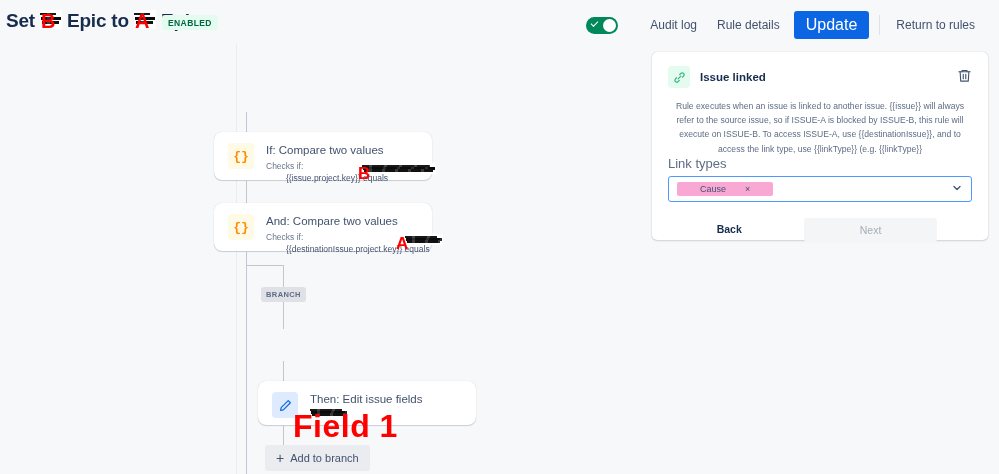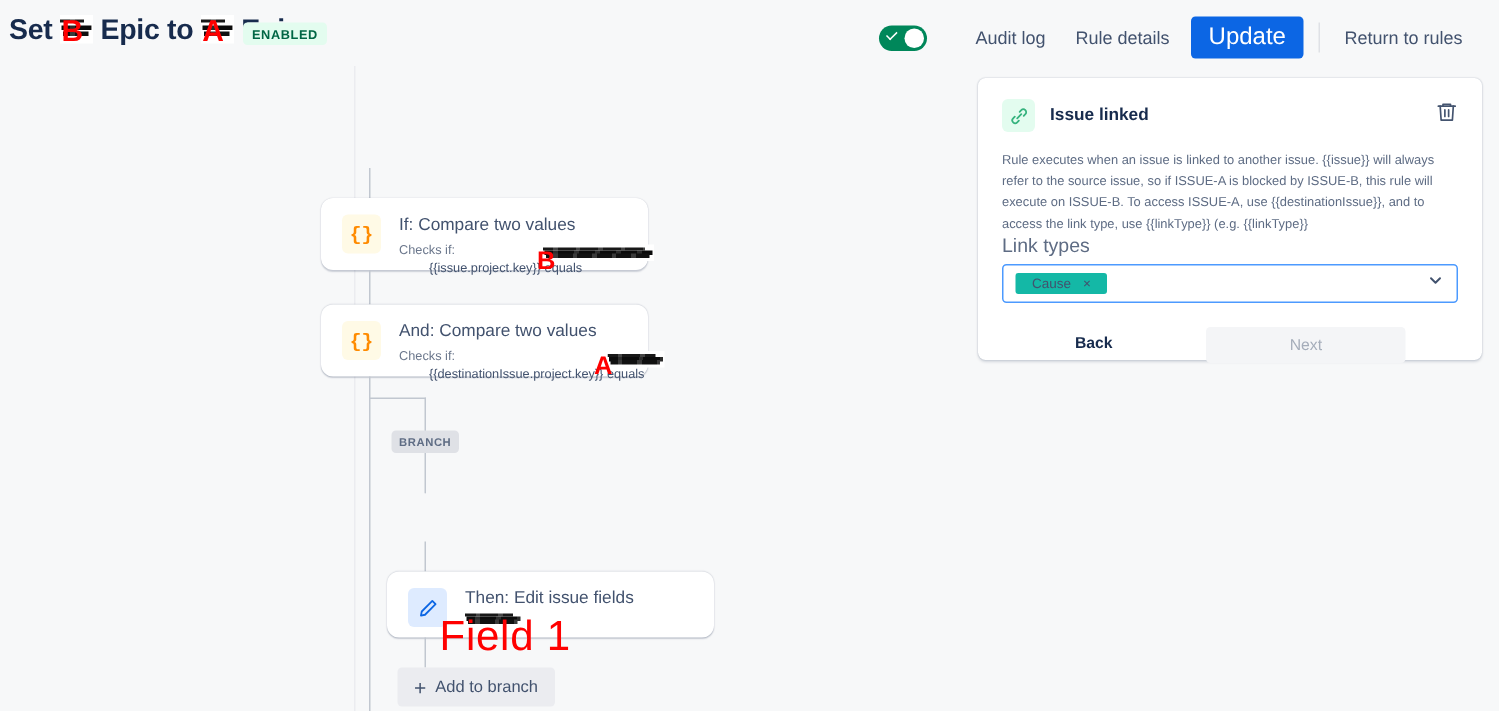--- a/index.html
+++ b/index.html
@@ -127,50 +127,50 @@
   }
 
   .add-branch {
     position: absolute; background: #ebecf0; color: #42526e;
     font-size: 11px; border-radius: 3px; padding: 6px 11px;
     display: flex; align-items: center; gap: 6px; cursor: pointer;
   }
   .plus-ico { font-size: 14px; line-height: 1; color: #44546f; font-weight: 400; }
 
   .field1-annot {
-    position: absolute; color: #ff0000; font-size: 28px; font-weight: 400;
+    position: absolute; color: #ff0000; font-size: 32px; font-weight: 700;
     letter-spacing: .5px; line-height: 1;
   }
 
   
   .panel {
     position: absolute; left: 652px; top: 52px; width: 336px; height: 188px;
     background: #fff; border-radius: 5px;
     box-shadow: 0 1px 2px rgba(9,30,66,.15), 0 0 1px rgba(9,30,66,.25);
     padding: 14px 16px;
   }
   .panel-head { display: flex; align-items: center; }
   .panel-head-ico {
     width: 22px; height: 22px; border-radius: 4px; background: #e3fcef;
     display: flex; align-items: center; justify-content: center; margin-right: 10px;
   }
   .panel-title { font-size: 11.5px; color: #172b4d; font-weight: 600; }
   .trash { margin-left: auto; cursor: pointer; }
   .panel-desc {
-    font-size: 8.6px; color: #5e6c84; line-height: 1.65; margin-top: 11px;
+    font-size: 8.6px; color: #5e6c84; line-height: 1.65; margin-top: 11px; text-align: center;
   }
   .field-label { font-size: 13px; color: #5e6c84; }
   .select-box {
     margin-top: 5px; height: 26px; border: 1.6px solid #4c9aff;
     border-radius: 3px; background: #fff; display: flex; align-items: center;
     padding: 0 8px; cursor: pointer;
   }
   .chip {
-    background: #14b8a6; color: #42526e; font-size: 9px;
-    padding: 2px 11px; border-radius: 2px; display: flex; align-items: center; gap: 8px;
+    background: #f9a8d4; color: #42526e; font-size: 9px;
+    padding: 2px 23px; border-radius: 2px; display: flex; align-items: center; gap: 19px;
   }
   .chip-x { font-size: 9px; color: #42526e; cursor: pointer; }
   .chev { margin-left: auto; color: #42526e; }
   .panel-actions {
     margin-top: 16px; display: flex; align-items: flex-start; justify-content: center;
   }
   .btn-back {
     font-size: 10.5px; color: #172b4d; font-weight: 600;
     padding: 5px 14px; cursor: pointer;
   }

